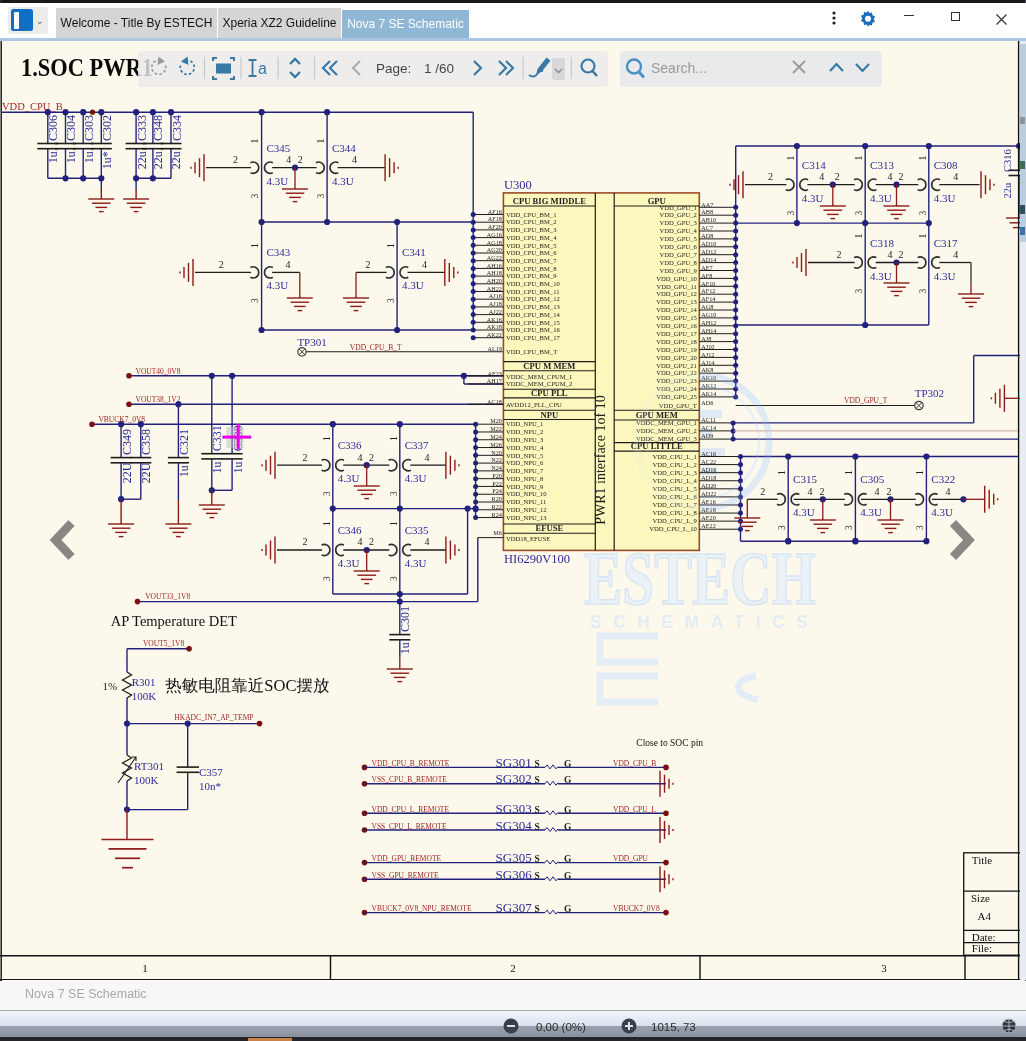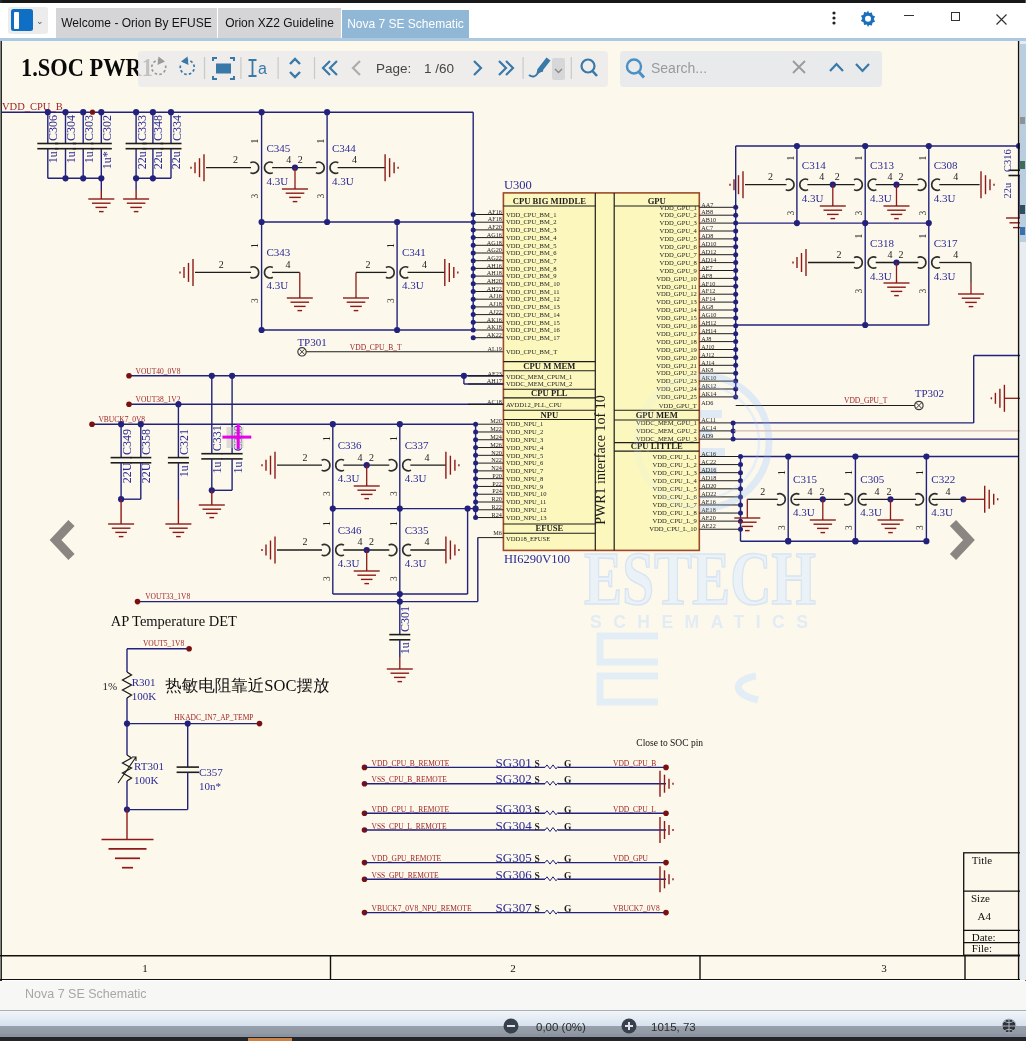--- a/index.html
+++ b/index.html
@@ -7,22 +7,22 @@
 <div class="abs" style="left:0;top:0;width:1026px;height:3px;background:#18181b"></div>
 <div class="abs" style="left:0;top:0;width:2px;height:1041px;background:#2a2a2e"></div>
 <div class="abs" style="left:1024.5px;top:0;width:1.5px;height:1041px;background:#55585e"></div>
 <div class="abs" style="left:0;top:3px;width:1026px;height:35px;background:#fff"></div>
 
 <div class="abs" style="left:8px;top:7px;width:40px;height:27px;background:#ececec;border-radius:3px"></div>
 <div class="abs" style="left:11px;top:9px;width:22px;height:22px;background:#0f6fc5;border-radius:2.5px"></div>
 <div class="abs" style="left:13.5px;top:11.5px;width:5px;height:17px;background:#fff;border-radius:1px"></div>
 <div class="abs" style="left:36px;top:16px;font-size:9px;color:#555">⌄</div>
 
-<div class="abs" style="left:56px;top:8px;width:161px;height:30px;background:#d5d5d7;color:#131313;font-size:12px;line-height:30px;text-align:center">Welcome - Orion By EFUSE</div>
-<div class="abs" style="left:218px;top:8px;width:123px;height:30px;background:#d5d5d7;color:#131313;font-size:12px;line-height:30px;text-align:center">Orion XZ2 Guideline</div>
+<div class="abs" style="left:56px;top:8px;width:161px;height:30px;background:#d5d5d7;color:#131313;font-size:12px;line-height:30px;text-align:center">Welcome - Title By ESTECH</div>
+<div class="abs" style="left:218px;top:8px;width:123px;height:30px;background:#d5d5d7;color:#131313;font-size:12px;line-height:30px;text-align:center">Xperia XZ2 Guideline</div>
 <div class="abs" style="left:342px;top:10px;width:127px;height:28px;background:#90b7d5;color:#fff;font-size:12px;line-height:28px;text-align:center">Nova 7 SE Schematic</div>
 <div class="abs" style="left:0;top:38px;width:1026px;height:3.5px;background:#abc9e2"></div>
 
 <div class="abs" style="left:828px;top:10px;width:12px;height:16px">
 <svg width="12" height="16">
       <circle cx="6" cy="3" r="1.6" fill="#222"></circle>
       <circle cx="6" cy="8" r="1.6" fill="#222"></circle>
       <circle cx="6" cy="13" r="1.6" fill="#222"></circle>
     </svg></div>
 <div class="abs" style="left:858px;top:8px;width:20px;height:20px">

